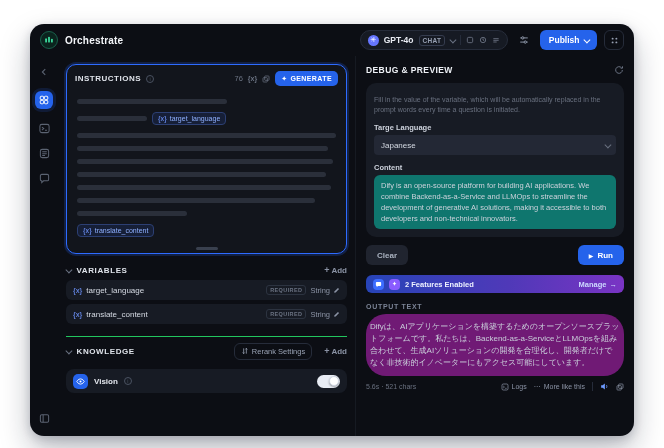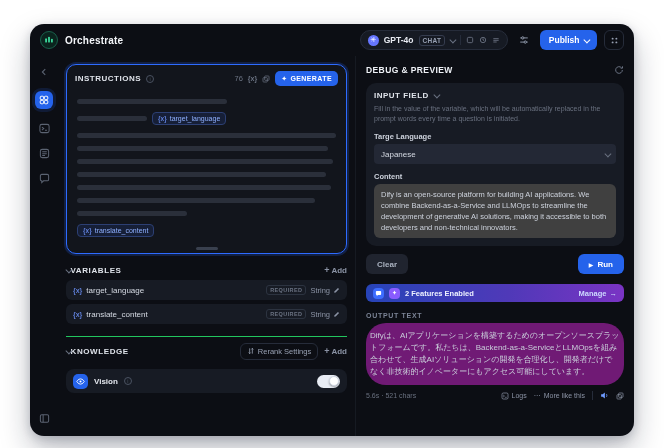--- a/index.html
+++ b/index.html
@@ -61,21 +61,21 @@
   .card-body { padding:3px 10px; flex:1; overflow:hidden; }
   .skel-row { display:flex; align-items:center; gap:5px; margin:8px 0; }
   .skel { height:5px; border-radius:2.5px; background:#2a2f3a; flex:0 0 auto; }
   .var-chip { display:inline-flex; align-items:center; gap:3px; background:rgba(43,84,197,.16);
               border:1px solid #2c3f73; color:#8fb0ff; font-size:7px; height:13px; padding:0 5px; border-radius:4px; }
   .chip-x { color:#5f7fd9; font-size:6.5px; font-weight:700; }
   .drag-handle { position:absolute; bottom:3px; left:50%; transform:translateX(-50%); width:22px; height:3px;
                  border-radius:2px; background:#39404e; }
 
   
-  .section-header { display:flex; align-items:center; gap:0; height:20px; margin-top:6px; }
+  .section-header { display:flex; align-items:center; gap:6px; height:20px; margin-top:6px; }
   .section-title { font-size:8px; font-weight:700; color:#dfe3ea; letter-spacing:.6px; }
   .add-btn { margin-left:auto; color:#8b93a5; font-size:8px; display:flex; align-items:center; gap:2px; font-weight:600; }
   .plus { font-size:9px; line-height:1; }
   .var-row { height:20px; background:#171b24; border-radius:6px; display:flex; align-items:center; gap:4px;
              padding:0 7px; margin-bottom:4px; }
   .var-x { color:#5f7fd9; font-size:7px; font-weight:700; }
   .var-name { color:#d5dae3; font-size:8px; }
   .required-badge { margin-left:auto; border:1px solid #2c3340; color:#6b7383; font-size:5.5px; letter-spacing:.4px;
                     padding:1px 3px; border-radius:3px; font-weight:700; }
   .var-type { color:#8b93a5; font-size:7.5px; display:flex; align-items:center; gap:3px; }
@@ -97,21 +97,21 @@
   .debug-title { font-size:8.5px; font-weight:700; color:#eef1f6; letter-spacing:.4px; }
   .refresh-btn { margin-left:auto; color:#6b7383; display:flex; align-items:center; }
   .input-card { background:#171b24; border-radius:10px; padding:8px; }
   .if-header { display:flex; align-items:center; gap:5px; }
   .if-title { font-size:8px; font-weight:700; color:#dfe3ea; letter-spacing:.5px; }
   .if-desc { margin-top:4px; color:#69707f; font-size:7px; line-height:1.45; }
   .field-label { margin-top:8px; color:#cdd2dc; font-size:7.5px; font-weight:600; }
   .select { margin-top:3px; height:20px; background:#232835; border-radius:4px; display:flex; align-items:center;
             padding:0 7px; color:#d5dae3; font-size:8px; }
   .select .chev { margin-left:auto; color:#69707f; }
-  .textarea { margin-top:3px; background:#404040; border-radius:6px; padding:6px 7px; color:#cdd2dc;
+  .textarea { margin-top:3px; background:#0f766e; border-radius:6px; padding:6px 7px; color:#cdd2dc;
               font-size:7.5px; line-height:1.45; height:54px; overflow:hidden; }
   .actions-row { display:flex; align-items:center; margin-top:8px; }
   .clear-btn { background:#20242f; color:#aab2c0; font-size:8px; font-weight:600; height:20px; padding:0 11px;
                border-radius:6px; display:flex; align-items:center; }
   .run-btn { margin-left:auto; background:#2563eb; color:#fff; font-size:8px; font-weight:700; height:20px;
              padding:0 11px; border-radius:6px; display:flex; align-items:center; gap:4px; }
   .play-glyph { font-size:6px; }
   .features-bar { margin-top:10px; height:18px; border-radius:6px; display:flex; align-items:center; gap:5px;
                   padding:0 7px; background:linear-gradient(90deg,#2744b8 0%,#4f39b8 55%,#7a34c4 100%); }
   .feat-icon { width:11px; height:11px; border-radius:4px; display:flex; align-items:center; justify-content:center;
@@ -361,24 +361,20 @@
         <span class="debug-title">DEBUG &amp; PREVIEW</span>
         <button class="refresh-btn">
           <svg width="10" height="10" viewBox="0 0 12 12" fill="none" stroke="currentColor" stroke-width="1.2">
               <path d="M10 6a4 4 0 1 1-1.1-2.75"></path>
               <path d="M10.2 1.6v2.2H8"></path>
             </svg>
         </button>
       </div>
 
       <div class="input-card">
-        <div class="if-header">
-          <span class="if-title">INPUT FIELD</span>
-          <span class="chev down muted"></span>
-        </div>
         <div class="if-desc">Fill in the value of the variable, which will be automatically replaced in the prompt words every time a question is initiated.</div>
         <div class="field-label">Targe Language</div>
         <div class="select">
           <span>Japanese</span>
           <span class="chev down"></span>
         </div>
         <div class="field-label">Content</div>
         <div class="textarea">Dify is an open-source platform for building AI applications. We combine Backend-as-a-Service and LLMOps to streamline the development of generative AI solutions, making it accessible to both developers and non-technical innovators.</div>
       </div>
 

